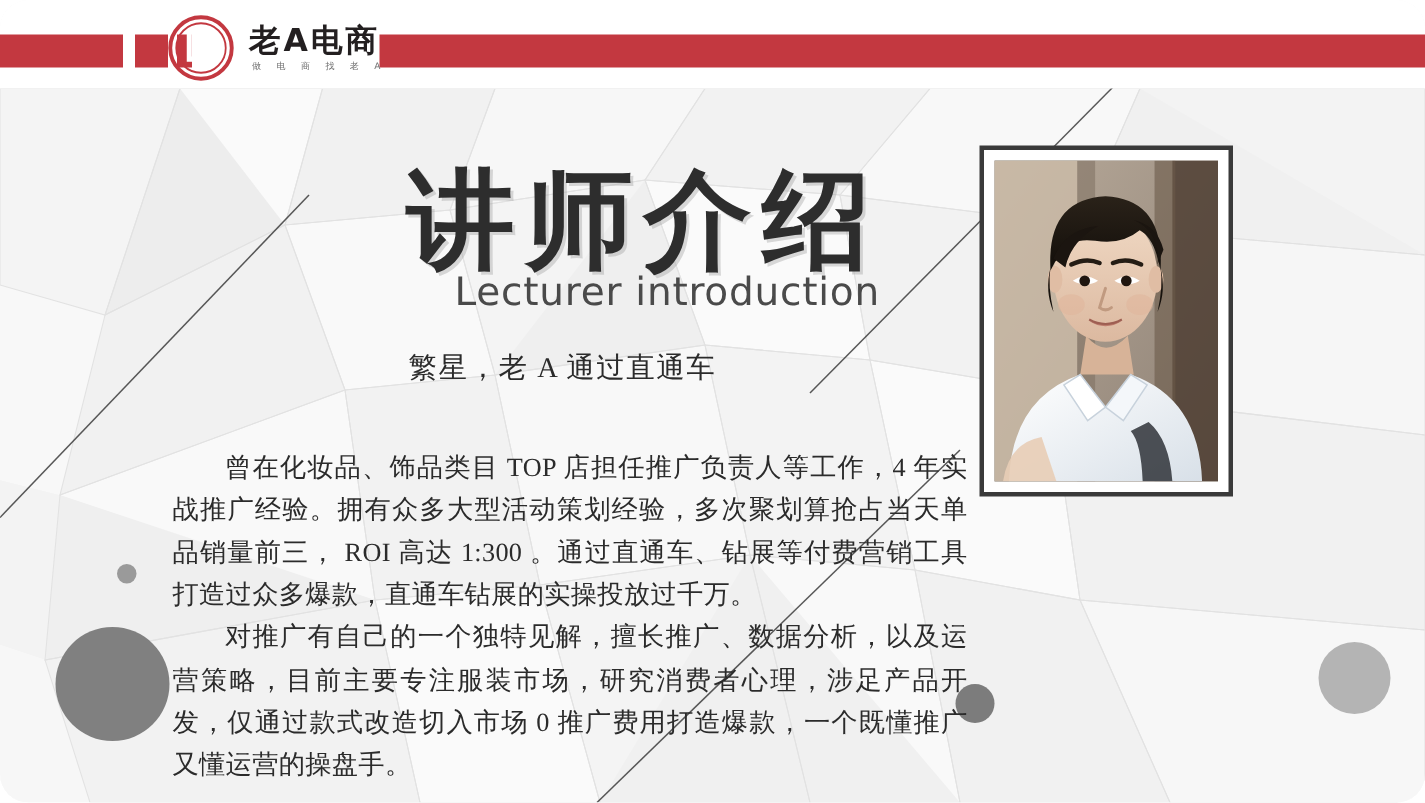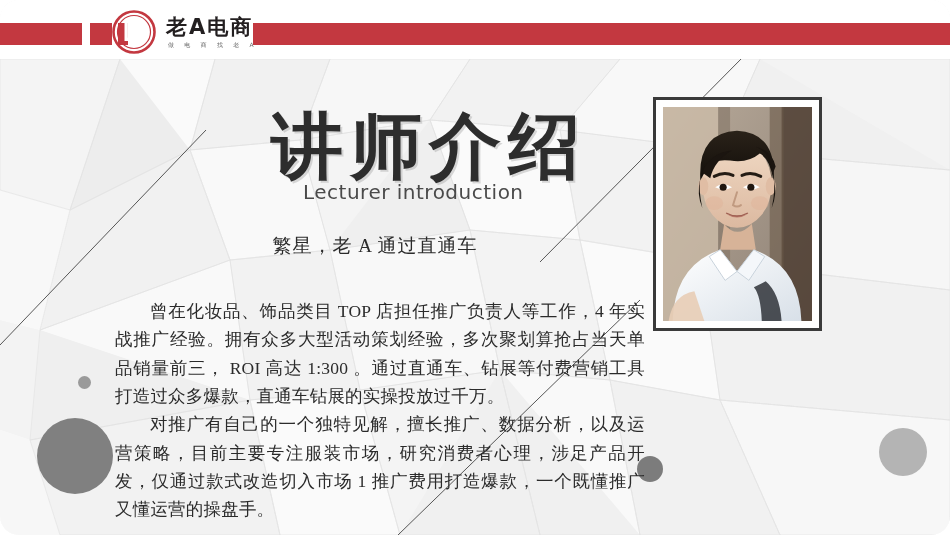--- a/index.html
+++ b/index.html
@@ -54,21 +54,21 @@
   .title-zh{
     position:absolute;left:271px;top:110px;
     font-family:"DejaVu Sans","Liberation Sans",sans-serif;
     font-size:72px;font-weight:700;color:#2d2d2d;
     letter-spacing:7px;line-height:1;
     text-shadow:2px 2px 0 rgba(150,150,150,.35);
   }
   .title-en{
     position:absolute;left:303px;top:182px;
     font-family:"DejaVu Sans","Liberation Sans",sans-serif;
-    font-size:20px;font-weight:400;color:#4a4a4a;
+    font-size:26px;font-weight:400;color:#4a4a4a;
     letter-spacing:.5px;line-height:1;
   }
 
   
   .lecturer-name{
     position:absolute;left:140px;top:233px;width:470px;
     text-align:center;
     font-size:19px;color:#2b2b2b;font-weight:400;
     letter-spacing:1px;line-height:1.4;
   }
@@ -218,21 +218,21 @@
     </div>
   </div>
 
   <div class="title-zh">讲师介绍</div>
   <div class="title-en">Lecturer introduction</div>
 
   <div class="lecturer-name">繁星，老 A 通过直通车</div>
 
   <div class="bio">
     <p>曾在化妆品、饰品类目 TOP 店担任推广负责人等工作，4 年实战推广经验。拥有众多大型活动策划经验，多次聚划算抢占当天单品销量前三， ROI 高达 1:300 。通过直通车、钻展等付费营销工具打造过众多爆款，直通车钻展的实操投放过千万。</p>
-    <p>对推广有自己的一个独特见解，擅长推广、数据分析，以及运营策略，目前主要专注服装市场，研究消费者心理，涉足产品开发，仅通过款式改造切入市场 1 推广费用打造爆款，一个既懂推广又懂运营的操盘手。</p>
+    <p>对推广有自己的一个独特见解，擅长推广、数据分析，以及运营策略，目前主要专注服装市场，研究消费者心理，涉足产品开发，仅通过款式改造切入市场 0 推广费用打造爆款，一个既懂推广又懂运营的操盘手。</p>
   </div>
 
   <div class="photo-frame">
     <div class="photo-matte">
       <div class="photo-img">
         <svg class="photo-svg" viewBox="0 0 151 216" preserveAspectRatio="xMidYMid slice">
           <defs>
             <linearGradient id="wallg" x1="0" y1="0" x2="1" y2="1">
               <stop offset="0%" stop-color="#b8aa9a"></stop>
               <stop offset="100%" stop-color="#8e8175"></stop>

